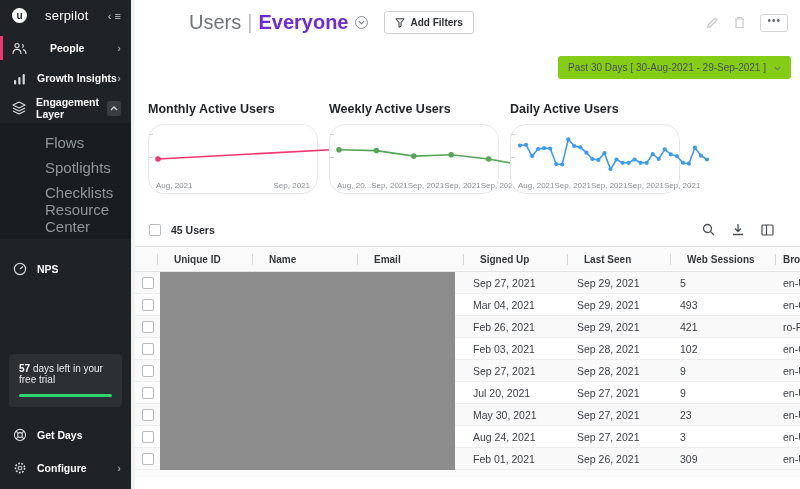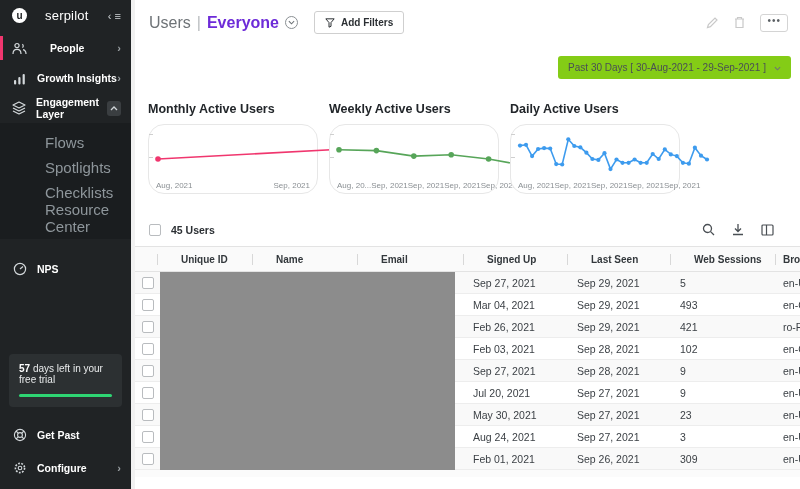--- a/index.html
+++ b/index.html
@@ -32,21 +32,21 @@
   .trial-text b { color:#fff; }
   .trial-bar { margin-top:9px; height:3px; border-radius:2px; background:#2ed573; }
   .bottom-item { display:flex; align-items:center; height:24px; padding:0 10px 0 12px;
     margin-bottom:9px; font-size:10.5px; font-weight:bold; color:#fff; cursor:pointer; }
   .bottom-item .nicon { width:15px; height:15px; margin-right:10px; color:#d3d8db; display:flex; align-items:center; justify-content:center; }
   .bottom-item .chev { margin-left:auto; color:#9aa0a4; font-size:11px; }
 
   
   .main { flex:1; background:#fff; position:relative; overflow:hidden; }
   .top-row { display:flex; align-items:center; padding:11px 12px 0 14px; }
-  .page-title { font-size:16px; color:#6e7377; display:flex; align-items:center; gap:6px; }
+  .page-title { font-size:20px; color:#6e7377; display:flex; align-items:center; gap:6px;margin-left:40px; }
   .seg-name { color:#6d2bd8; font-weight:bold; }
   .seg-drop { width:13px; height:13px; border:1px solid #8a8f93; border-radius:50%;
     display:flex; align-items:center; justify-content:center; color:#6e7377; cursor:pointer; }
   .add-filters { margin-left:16px; display:flex; align-items:center; gap:6px;
     border:1px solid #cfcfcf; border-radius:3px; background:#fff; padding:5px 10px;
     font-size:10px; font-weight:bold; color:#2b2f33; cursor:pointer; font-family:inherit; }
   .top-actions { margin-left:auto; display:flex; align-items:center; gap:15px; }
   .ghost-icon { color:#c9c9c9; cursor:pointer; display:flex; }
   .more-btn { border:1px solid #d4d4d4; border-radius:3px; padding:1px 6px 5px;
     color:#5a5f63; font-size:10px; letter-spacing:1px; line-height:10px; background:#fff; cursor:pointer; }
@@ -69,21 +69,21 @@
   .table-toolbar { display:flex; align-items:center; padding:29px 14px 10px; }
   .cb { width:12px; height:12px; border:1px solid #b9bcbf; border-radius:2px; background:#fff;
     display:inline-block; cursor:pointer; }
   .count-label { font-size:10.5px; font-weight:bold; color:#2b2f33; margin-left:10px; }
   .toolbar-icons { margin-left:auto; display:flex; gap:17px; align-items:center; padding-right:12px; color:#4a4f54; }
   .toolbar-icons span { cursor:pointer; display:flex; }
 
   .table { width:100%; font-size:10.5px; color:#3a3f44; }
   .thead { display:flex; align-items:center; height:26px; background:#fafafa;
     border-top:1px solid #e3e3e3; border-bottom:1px solid #e3e3e3; }
-  .th { font-weight:bold; color:#33383c; font-size:10px; padding-left:24px; position:relative;
+  .th { font-weight:bold; color:#33383c; font-size:10px; padding-left:17px; position:relative;
     white-space:nowrap; overflow:hidden; cursor:pointer; }
   .th::before { content:""; position:absolute; left:0; top:50%; transform:translateY(-50%);
     width:1px; height:12px; background:#d8d8d8; }
   .tbody { position:relative; }
   .tr { display:flex; align-items:center; height:22px; border-bottom:1px solid #ededed; background:#fff; }
   .tr:nth-child(even) { background:#f9f9f9; }
   .td { white-space:nowrap; overflow:hidden; padding-left:10px; }
   .col-check { width:22px; min-width:22px; padding-left:7px; display:flex; align-items:center; }
   .col-uid { width:95px; min-width:95px; }
   .col-name { width:105px; min-width:105px; }
@@ -173,21 +173,21 @@
     </div>
 
     <div class="bottom-item">
       <span class="nicon">
         <svg width="14" height="14" viewBox="0 0 14 14" fill="none" stroke="currentColor" stroke-width="1.1">
           <circle cx="7" cy="7" r="5.6"></circle>
             <circle cx="7" cy="7" r="2.4"></circle>
           <path d="M3 3 L5.2 5.2 M11 3 L8.8 5.2 M3 11 L5.2 8.8 M11 11 L8.8 8.8"></path>
         </svg>
       </span>
-      <span>Get Past</span>
+      <span>Get Days</span>
     </div>
 
     <div class="bottom-item">
       <span class="nicon">
         <svg width="14" height="14" viewBox="0 0 14 14" fill="none" stroke="currentColor">
           <circle cx="7" cy="7" r="4.6" stroke-width="1.6" stroke-dasharray="1.8 1.4"></circle>
             <circle cx="7" cy="7" r="1.8" stroke-width="1.1"></circle>
         </svg>
       </span>
       <span>Configure</span>

